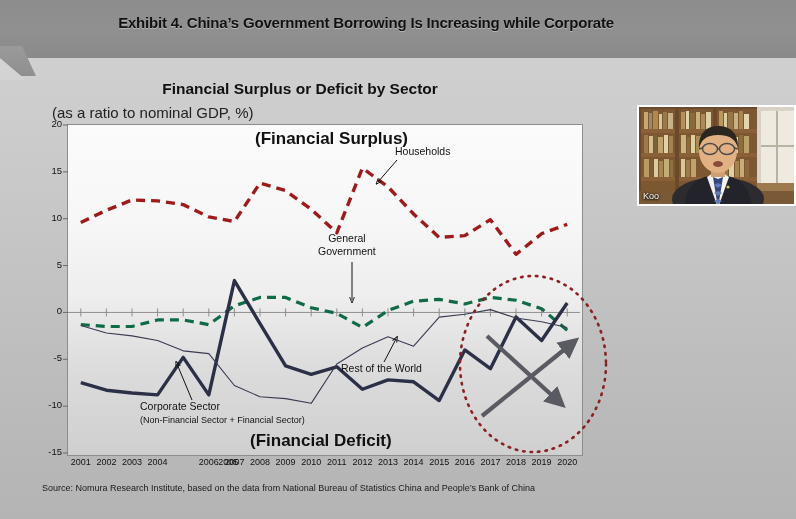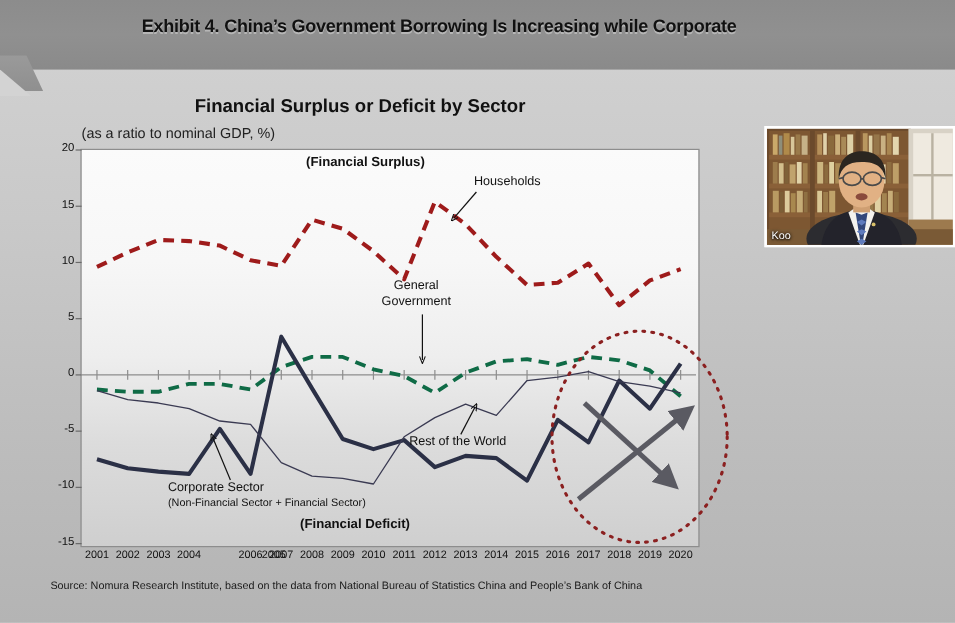--- a/index.html
+++ b/index.html
@@ -45,41 +45,41 @@
     color:#1f3f86;white-space:nowrap;
   }
   #logo .accent{color:#c0182b;}
   #logo .tm{font-size:7px;vertical-align:super;color:#1f3f86;}
   
   #chart-title{
     position:absolute;left:0;top:80px;width:600px;text-align:center;
     font-size:15.5px;font-weight:bold;color:#111;
   }
   #chart-subtitle{
-    position:absolute;left:68px;top:104px;
-    font-size:12px;color:#222;
+    position:absolute;left:52px;top:104px;
+    font-size:15px;color:#222;
   }
   
   #plot-wrap{position:absolute;left:0;top:0;width:668px;height:519px;}
   #plot-frame{
     position:absolute;left:67px;top:124px;width:514px;height:330px;
     border:1px solid #8d8d8d;
     background:linear-gradient(180deg,#fbfbfb 0%,#f7f7f7 28%,#eeeeee 52%,#dcdcdc 74%,#cfcfcf 100%);
   }
   svg#chart-svg{position:absolute;left:0;top:0;overflow:visible;}
   .ylab{
     position:absolute;font-size:9.5px;color:#111;text-align:right;width:26px;
   }
   .xlab{
     position:absolute;font-size:9px;color:#111;text-align:center;width:30px;
     top:457px;
   }
   
   .ann{position:absolute;font-size:10.5px;color:#111;white-space:nowrap;}
-  .ann.bold{font-weight:bold;font-size:11px;}
+  .ann.bold{font-weight:bold;font-size:17px;}
   .ann.center{text-align:center;}
   #ann-surplus{left:255px;top:129px;}
   #ann-deficit{left:250px;top:431px;}
   #ann-households{left:395px;top:145px;}
   #ann-gov{left:318px;top:232px;text-align:center;line-height:13px;}
   #ann-row{left:341px;top:362px;}
   #ann-corp{left:140px;top:400px;text-align:left;line-height:13px;}
   #ann-corp .sub{font-size:9px;}
   
   #source{

